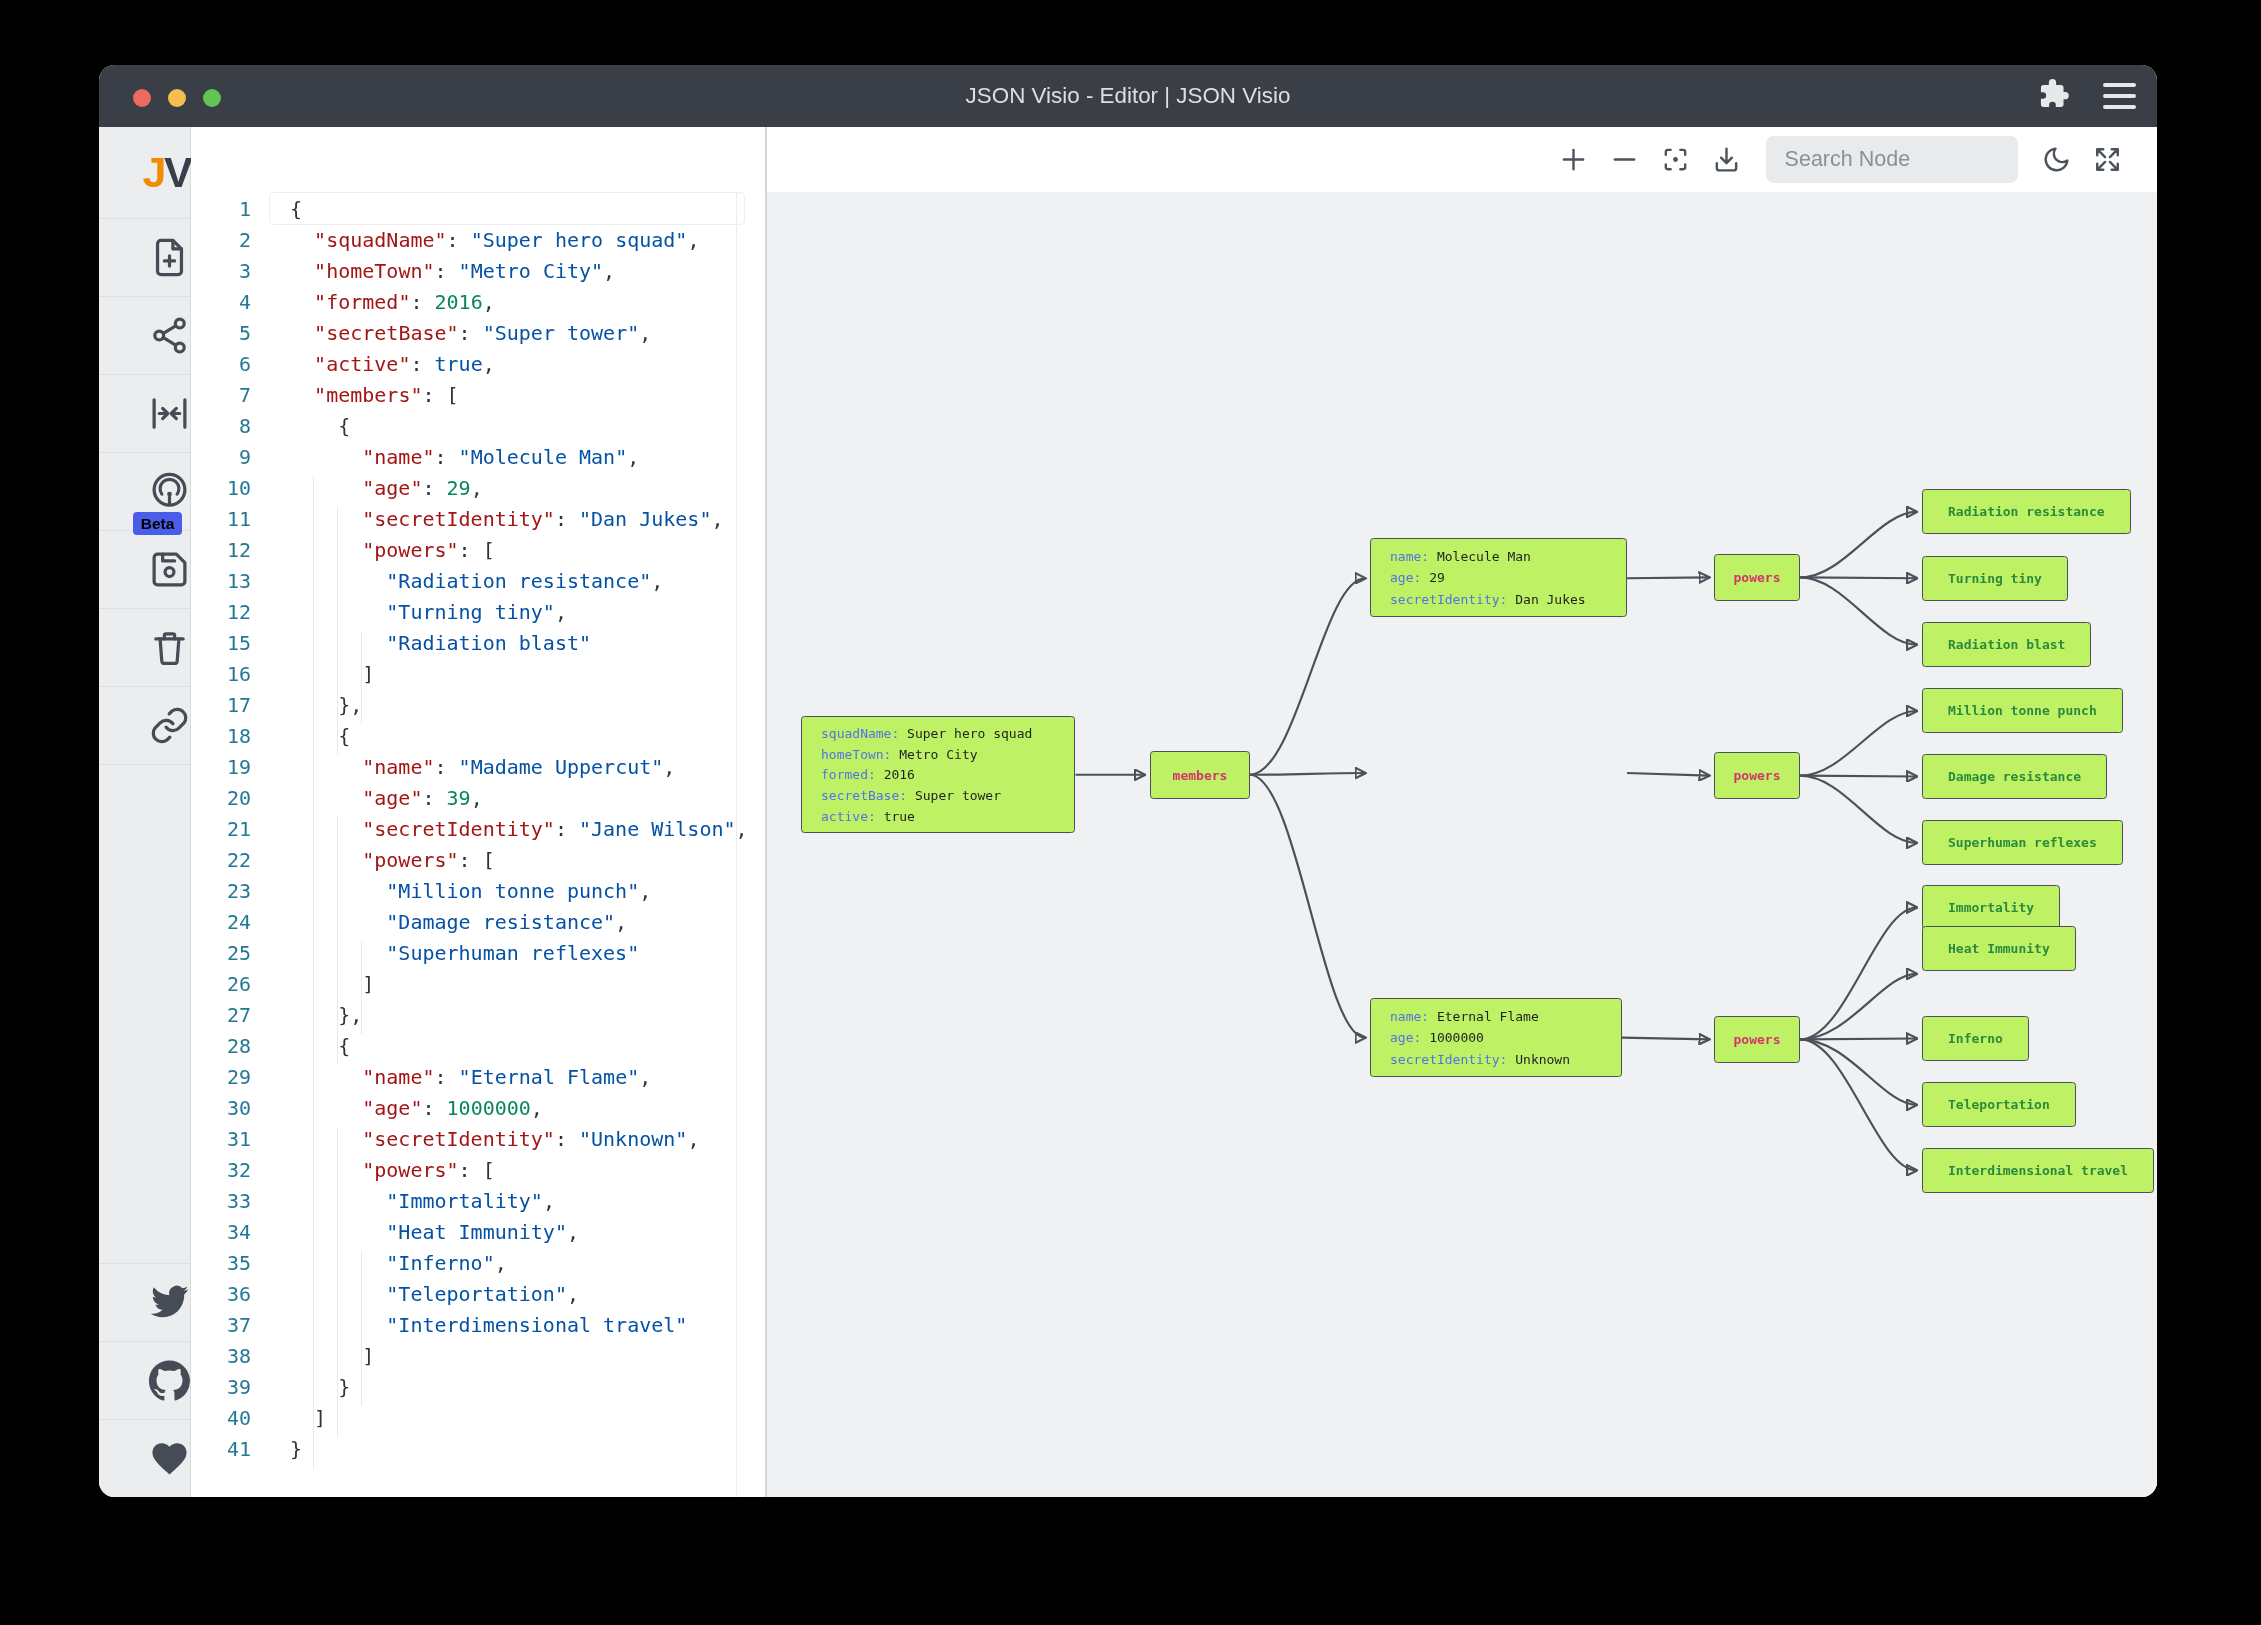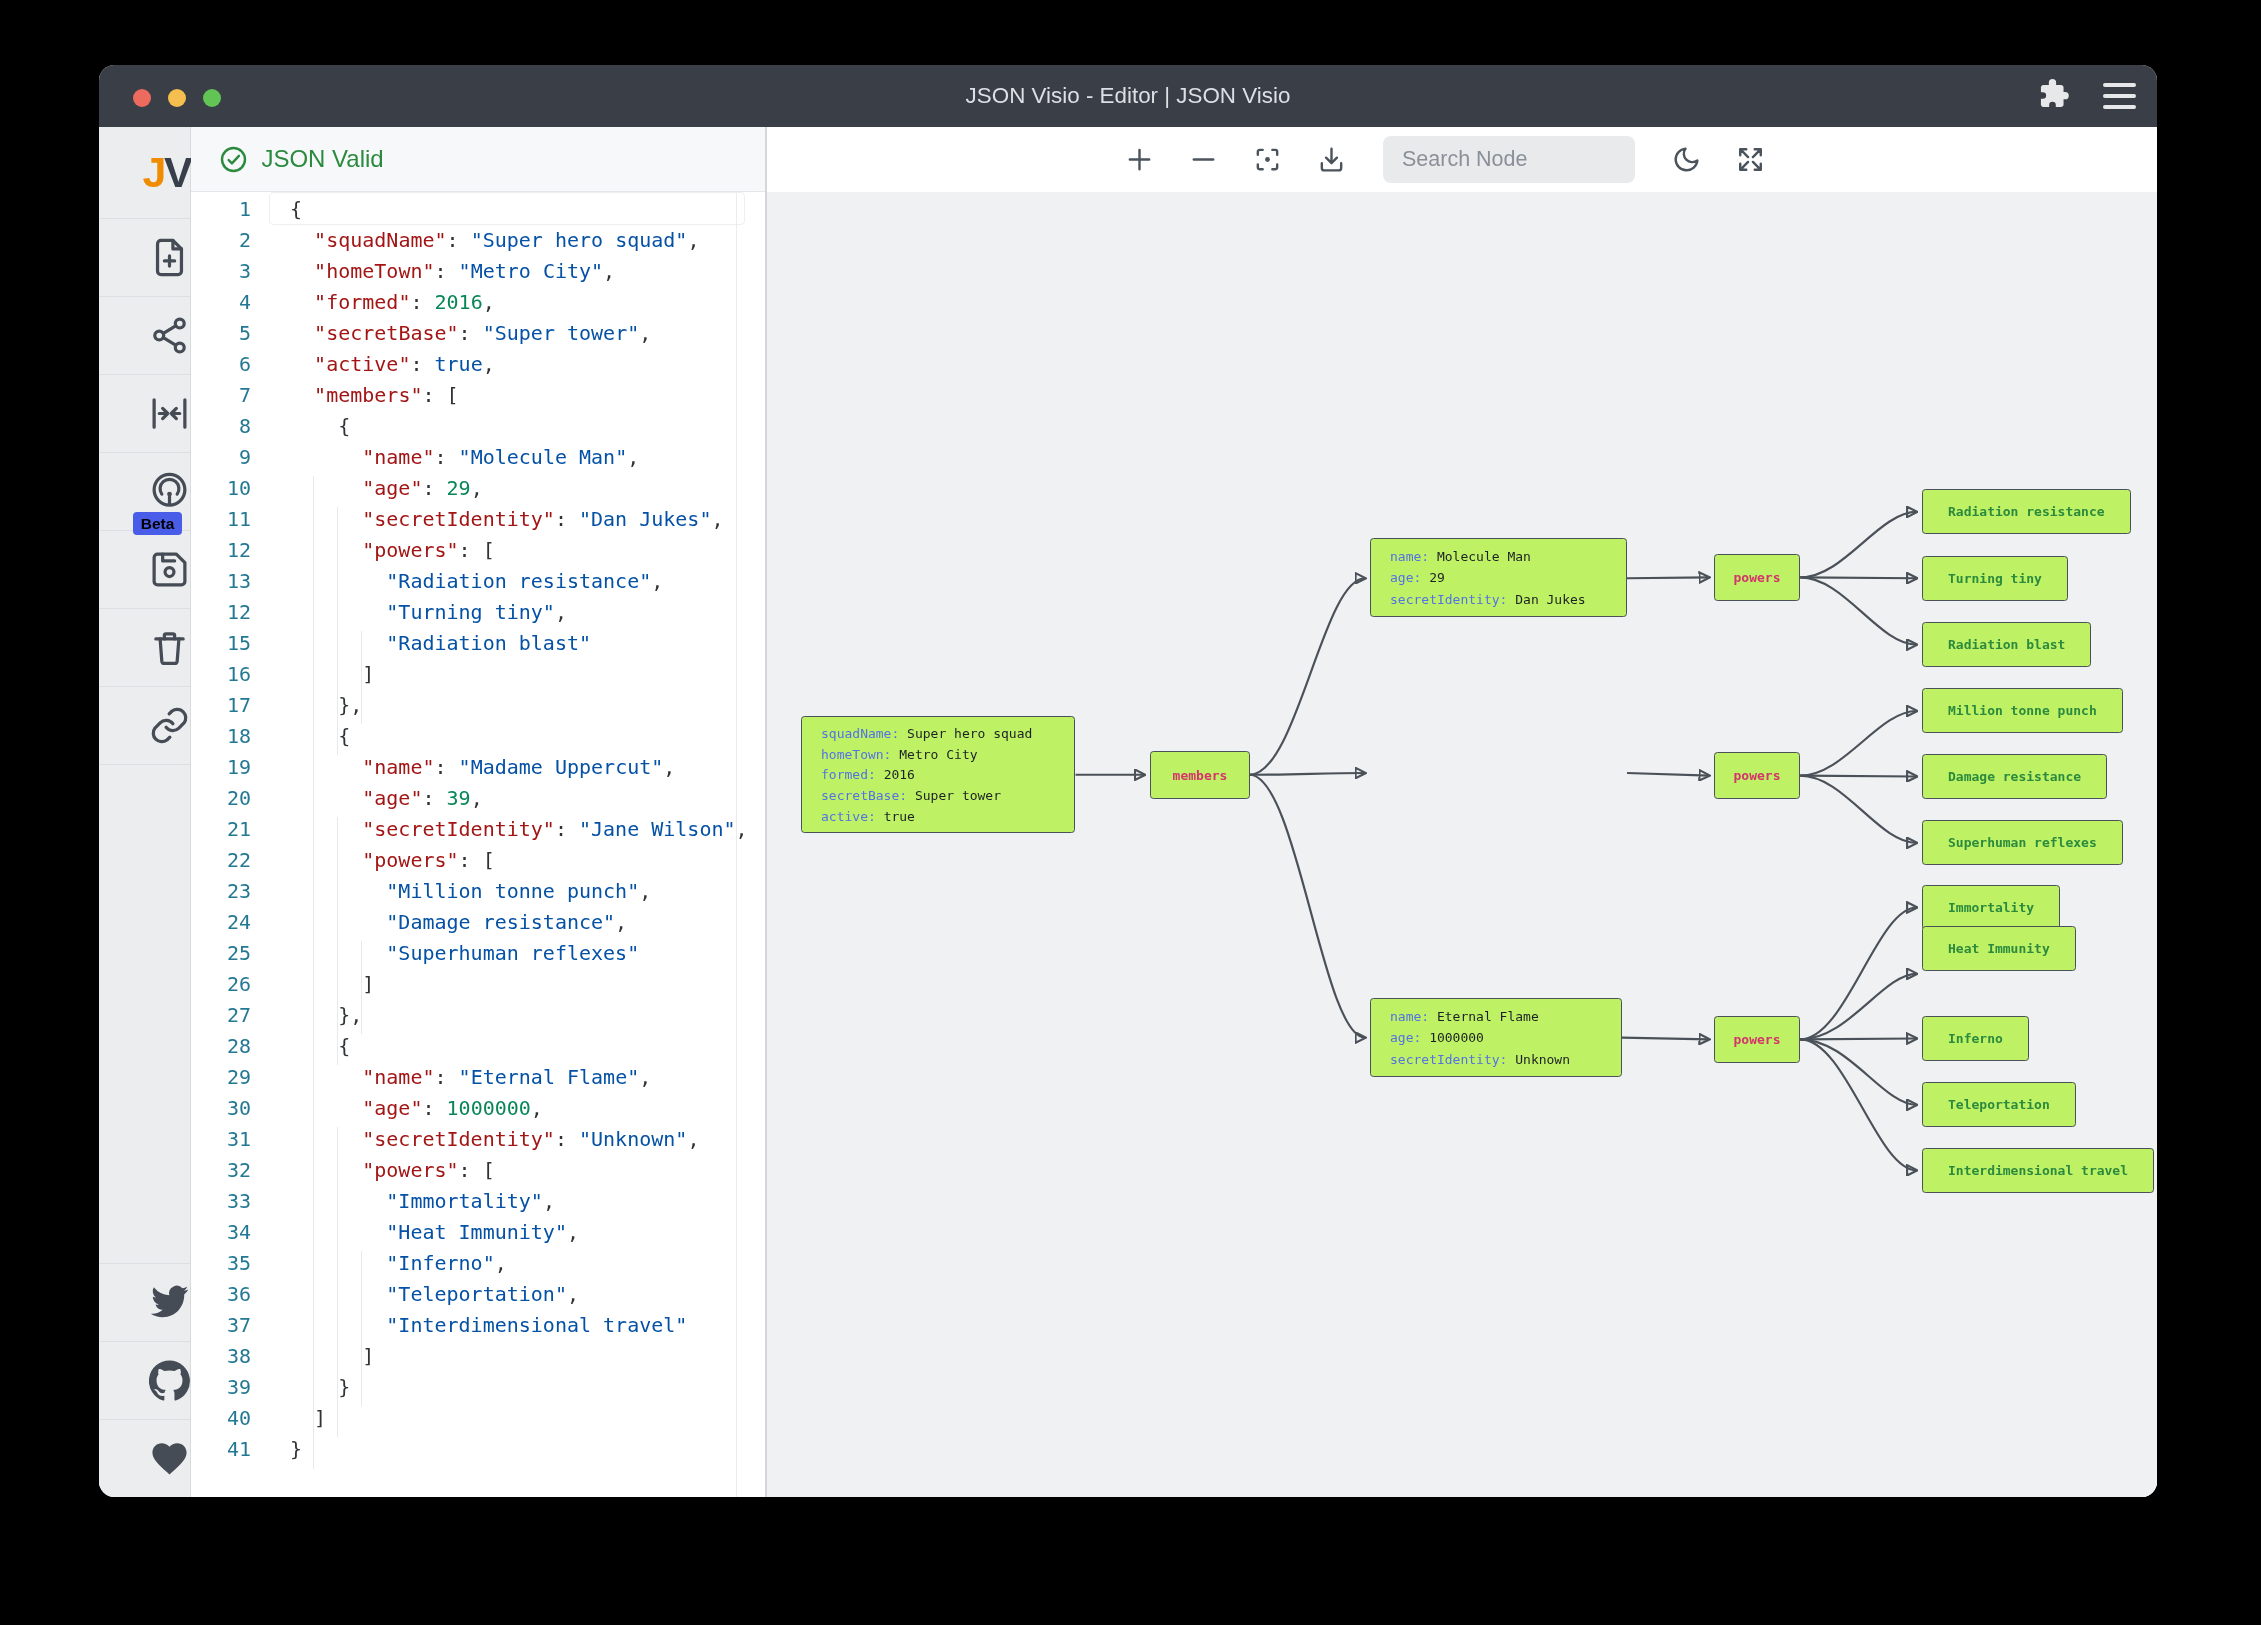--- a/index.html
+++ b/index.html
@@ -56,21 +56,21 @@
   .tk-b { color:#0451a5; }
   .cur-line { position:absolute; left:78px; top:0; width:476px; height:33px;
               border:1.7px solid #eceef0; border-radius:4.3px; }
   .indent-guide { position:absolute; width:0.9px; background:#e7e9eb; }
   .edit-scroll-line { position:absolute; left:545px; top:0; width:0.9px; height:100%; background:#ececee; }
   .panel-divider { position:absolute; left:666px; top:62px; width:1.7px; height:1370px; background:#d4d7da; }
 
   
   .graph { position:absolute; left:668px; top:62px; width:1390px; height:1370px; background:#fff; }
   .graph-toolbar { position:absolute; left:0; top:0; width:100%; height:65px; background:#fff;
-                   display:flex; align-items:center; justify-content:center; padding-right:34px; gap:33px; }
+                   display:flex; align-items:center; justify-content:flex-end; padding-right:34px; gap:20px; }
   .gt-btn { width:31px; height:31px; display:flex; align-items:center; justify-content:center; cursor:pointer; }
   .gt-btn svg { width:29px; height:29px; stroke:#4b535c; fill:none; stroke-width:2; stroke-linecap:round; stroke-linejoin:round; }
   .search-box { width:252px; height:47px; background:#e9eaec; border-radius:7.8px; display:flex;
                 align-items:center; padding:0 13.8px 0 19px; margin:0 3.4px; }
   .search-box input { flex:1; border:none; outline:none; background:transparent; font-size:21.5px;
                       color:#495057; font-family:"Liberation Sans", sans-serif; }
   .search-box input::placeholder { color:#8a9099; }
   .search-box svg { width:24px; height:24px; stroke:#5b636c; fill:none; stroke-width:2.2; stroke-linecap:round; }
 
   .canvas { position:absolute; left:0; top:65px; width:1390px; height:1306px; background:#eff1f3; overflow:hidden; }
@@ -176,27 +176,20 @@
         </svg>
     </div>
     <div class="side-cell">
       <svg class="filled" viewBox="0 0 24 24">
           <path d="M12 21.4l-1.4-1.3C5.4 15.4 2 12.3 2 8.5 2 5.4 4.4 3 7.5 3c1.7 0 3.4.8 4.5 2.1A6 6 0 0 1 16.5 3C19.6 3 22 5.4 22 8.5c0 3.8-3.4 6.9-8.6 11.6L12 21.4z"></path>
         </svg>
     </div>
   </div>
 
   <div class="editor">
-    <div class="editor-header">
-      <svg viewBox="0 0 24 24">
-          <circle cx="12" cy="12" r="9.5"></circle>
-          <path d="M8 12.5l2.7 2.7L16.5 9"></path>
-        </svg>
-      <span class="valid-label">JSON Valid</span>
-    </div>
     <div class="code-area">
       <div class="cur-line"></div>
       <div class="gutter" id="gutter">
           <div>1</div>
           <div>2</div>
           <div>3</div>
           <div>4</div>
           <div>5</div>
           <div>6</div>
           <div>7</div>

